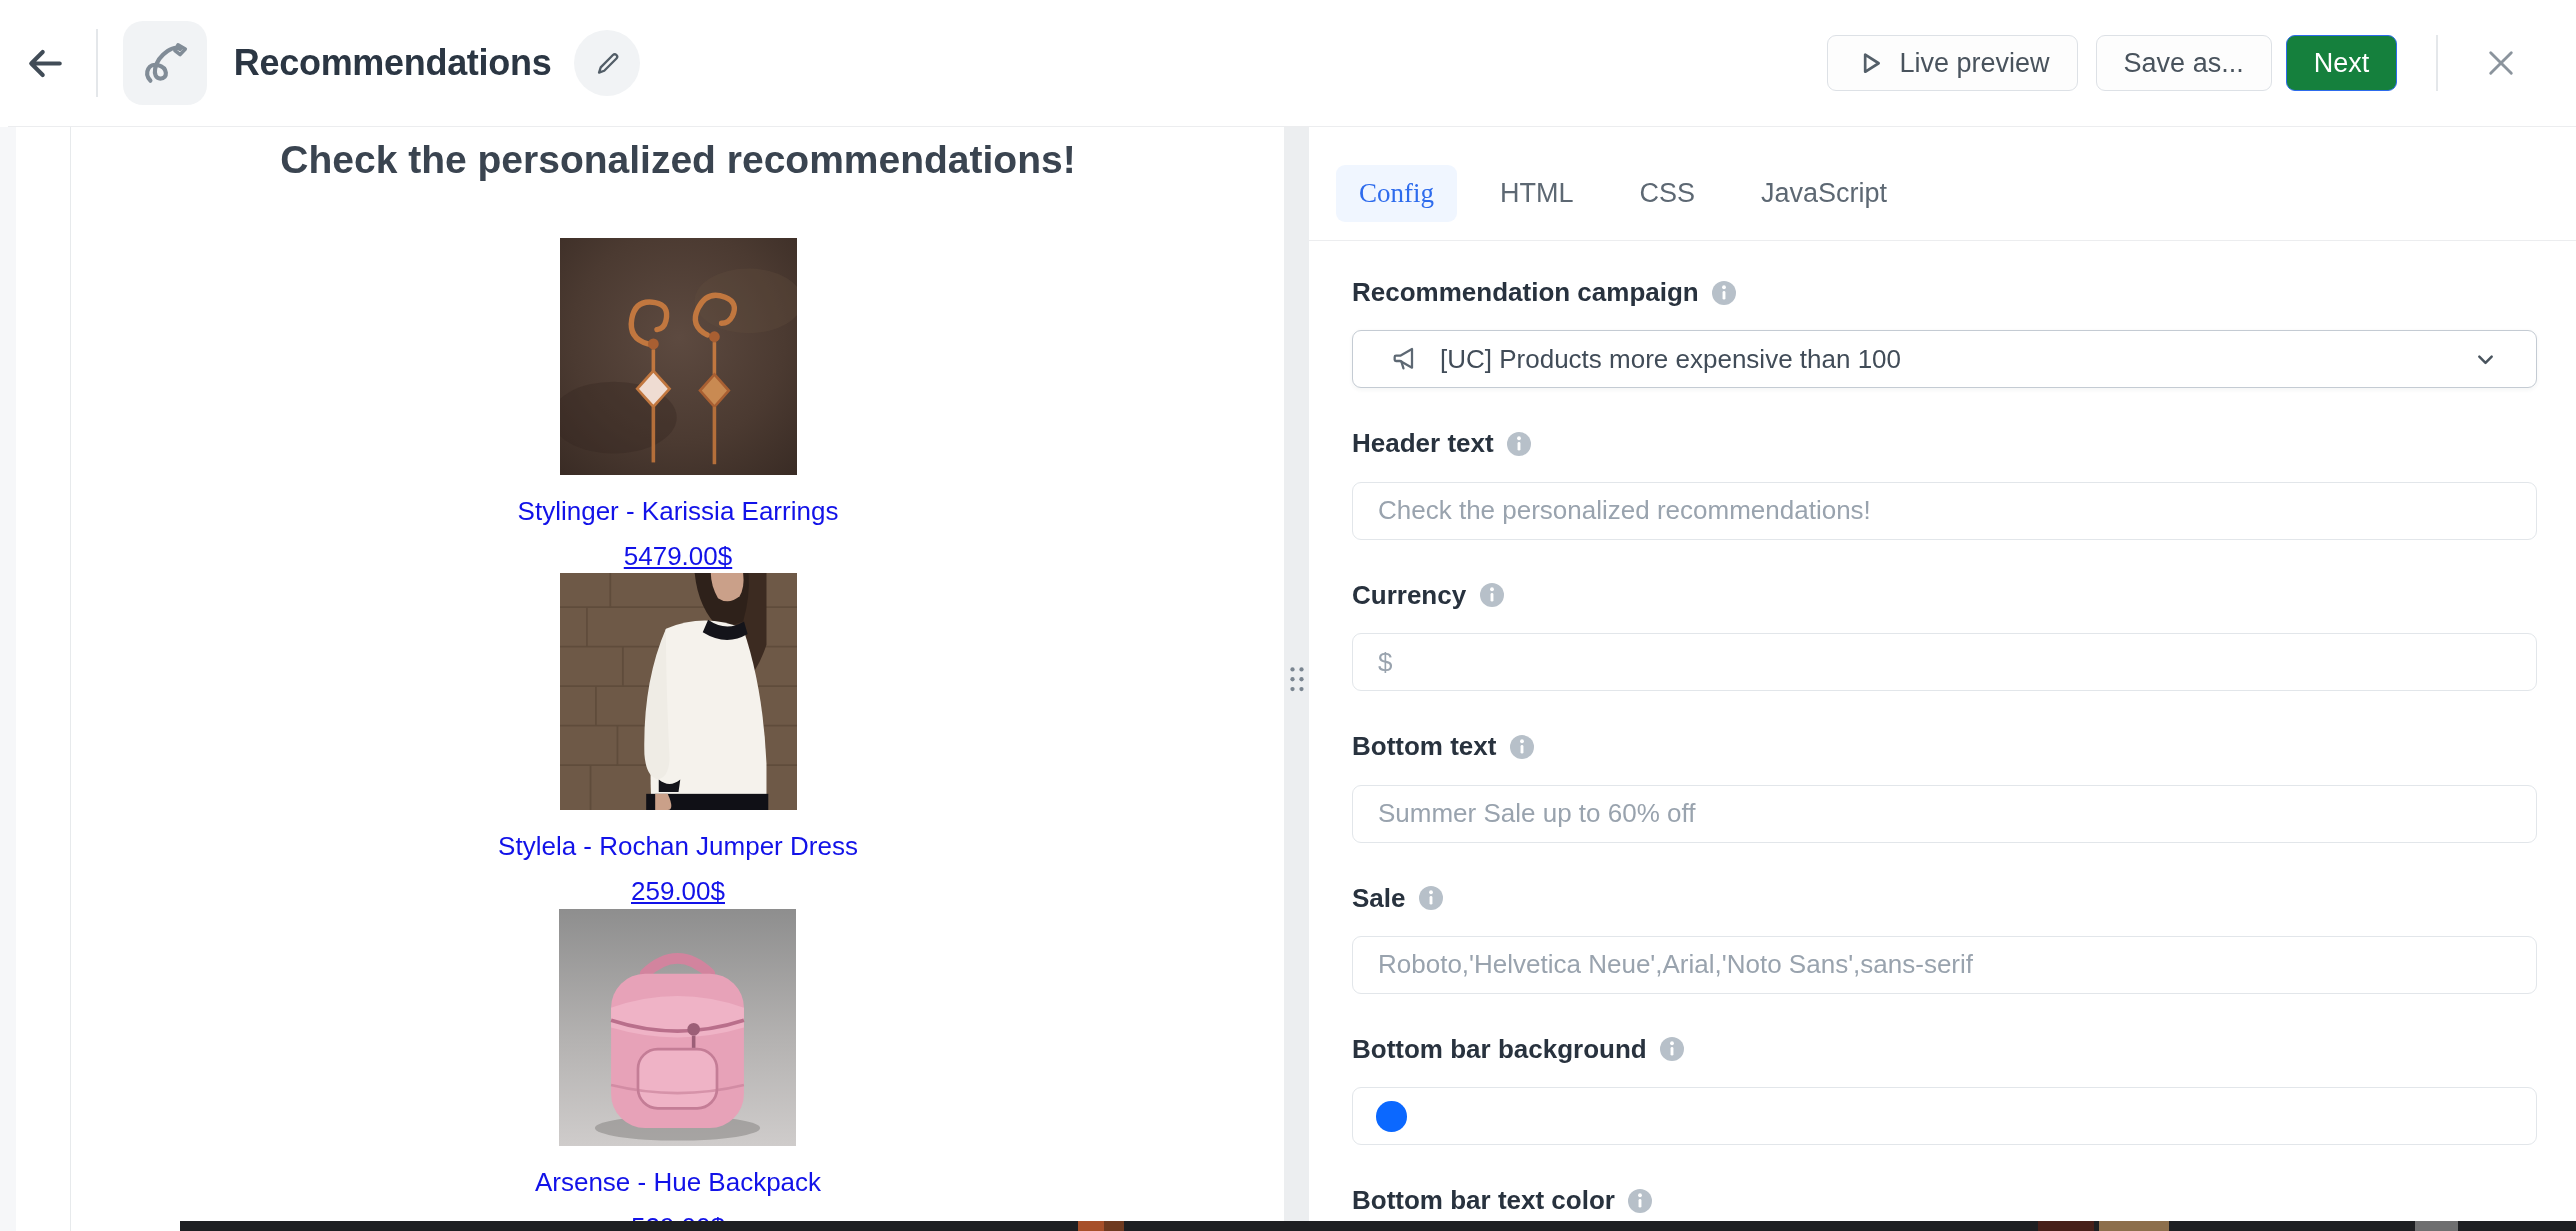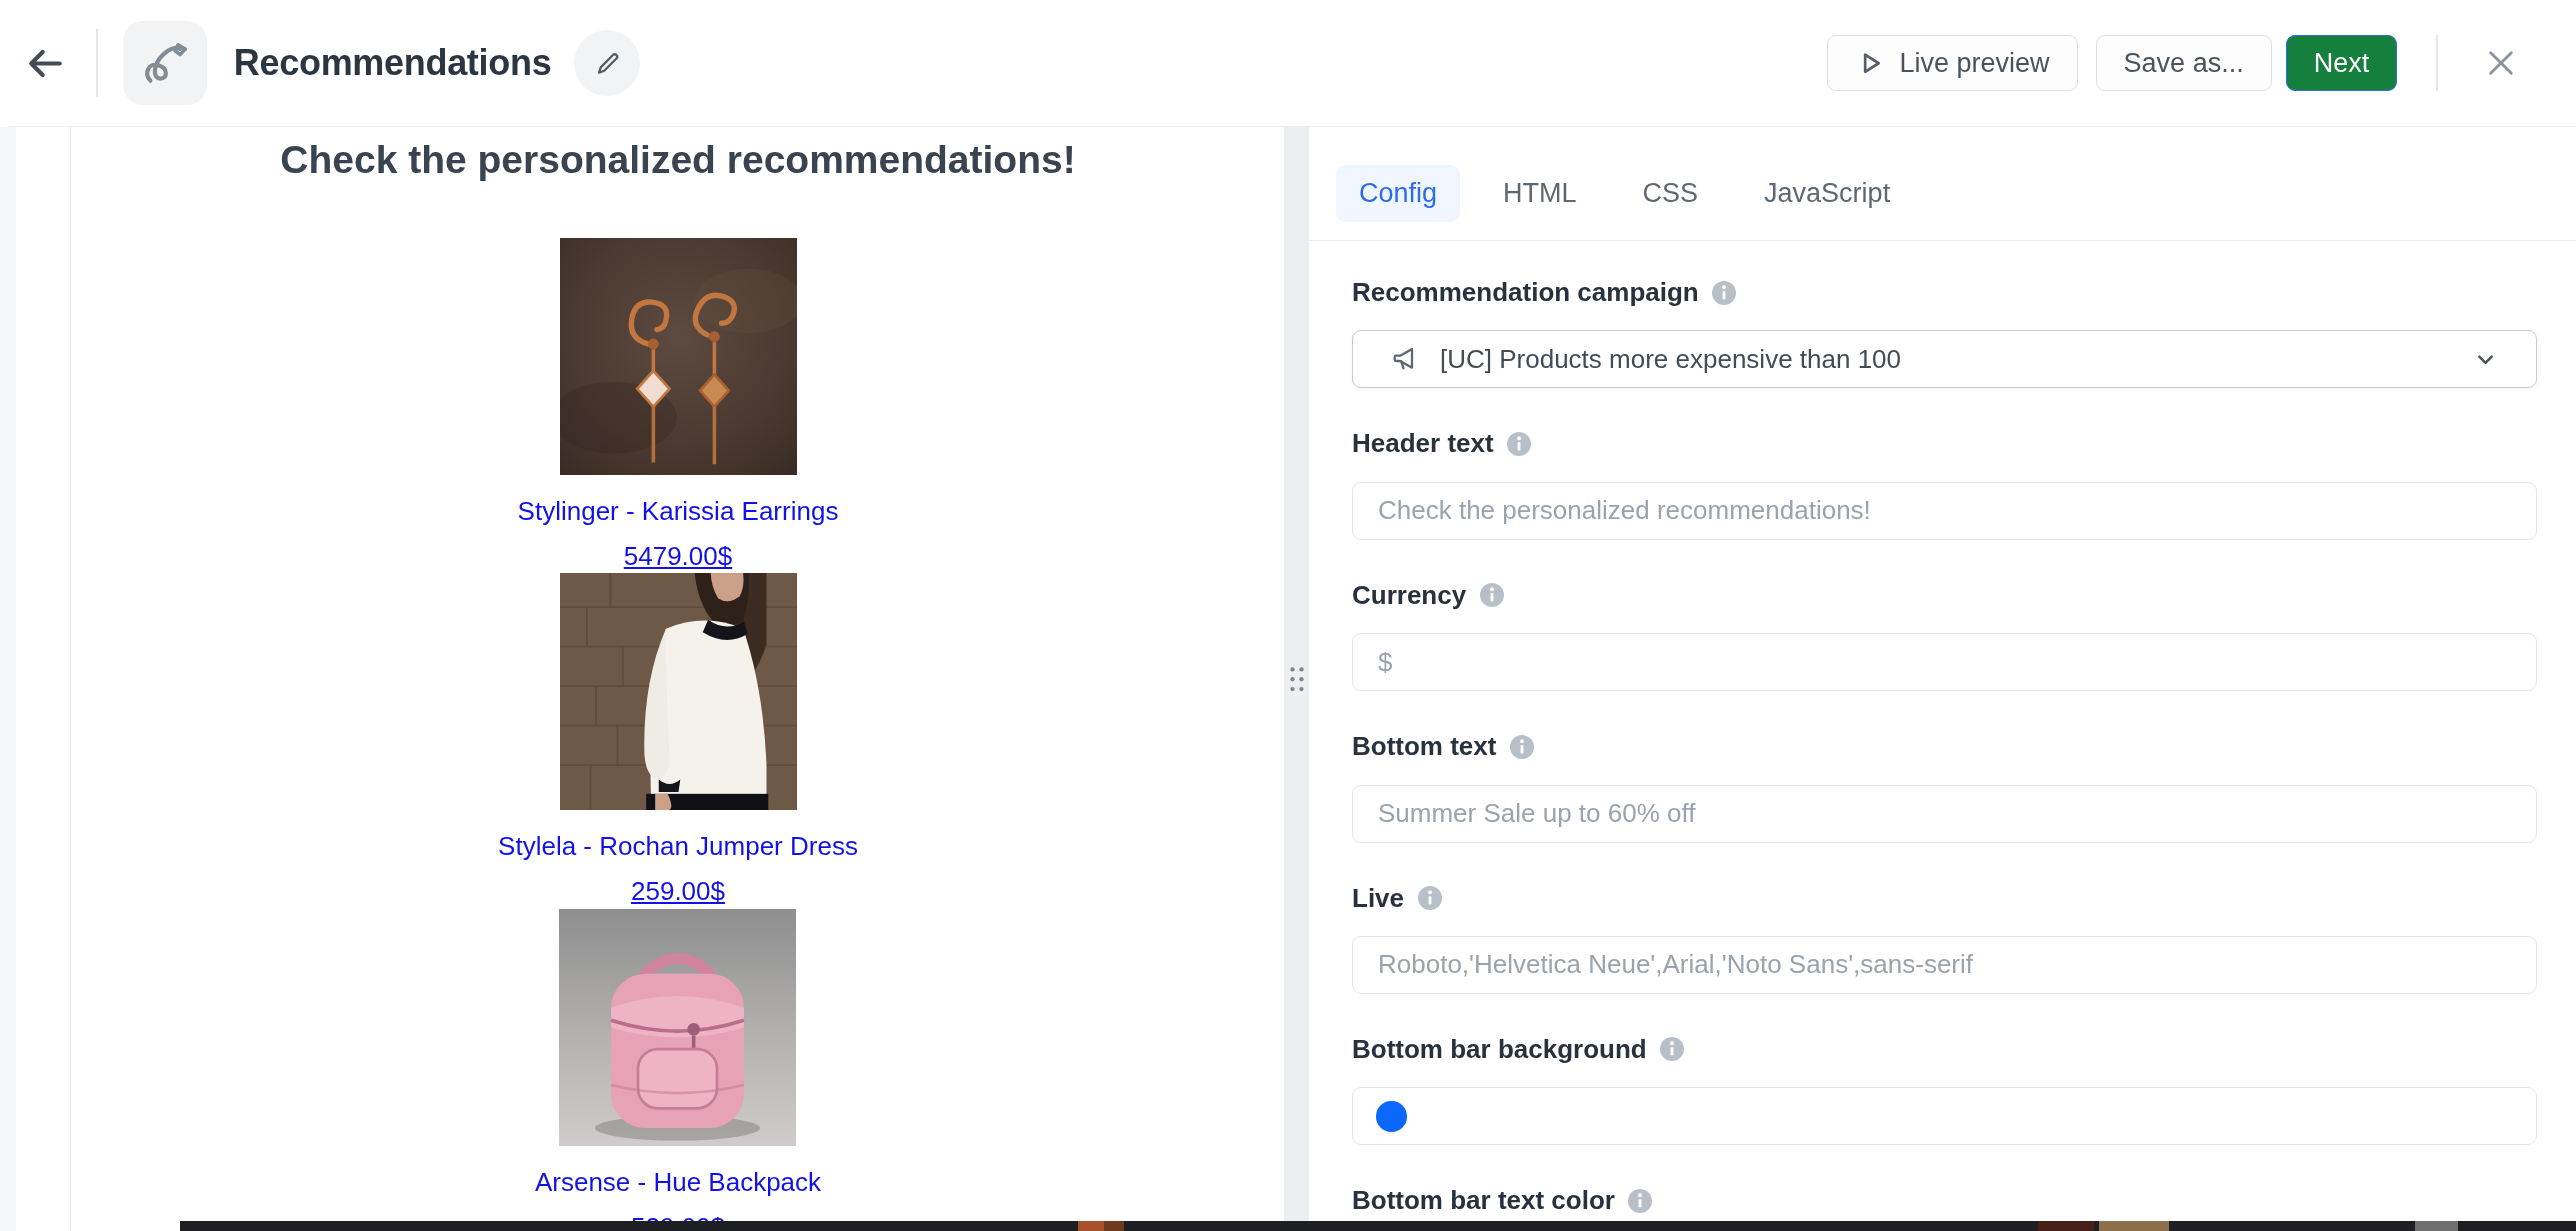--- a/index.html
+++ b/index.html
@@ -34,21 +34,21 @@
   .product-price{margin-top:18px;font-size:26px;color:#1212e8;text-decoration:underline;line-height:27px;cursor:pointer;}
 
   
   .splitter{position:absolute;top:127px;left:1284px;width:25px;bottom:0;background:#eceef0;z-index:3;display:flex;align-items:center;justify-content:center;}
   .splitter-handle{cursor:col-resize;}
 
   
   .config-panel{position:absolute;top:127px;left:1309px;right:0;bottom:0;background:#fff;}
   .tabs{display:flex;align-items:center;gap:20px;padding:38px 0 0 27px;}
   .tab{height:57px;display:flex;align-items:center;padding:0 23px;font-size:27px;color:#5d6873;border-radius:9px;cursor:pointer;}
-  .tab.active{background:#f0f6ff;color:#2d6bed;}
+  .tab.active{background:#f0f6ff;color:#2d6bed;font-family:Liberation Serif, serif;}
   .tabs-rule{border-bottom:1.8px solid #ecedef;margin-top:18px;}
   .form{padding:36px 39px 0 43px;}
   .field{margin-bottom:40px;}
   .field-label-row{display:flex;align-items:center;gap:13.5px;margin-bottom:22.4px;}
   .field-label{font-size:26px;font-weight:700;color:#28323e;}
   .inputbox{height:56px;border:1.8px solid #e2e6ea;border-radius:9px;background:#fff;display:flex;align-items:center;padding:0 23px;box-sizing:content-box;}
   .inputbox input{border:none;outline:none;flex:1;font-size:26px;color:#99a3ae;font-family:"Liberation Sans",sans-serif;background:transparent;}
   .selectbox{height:56px;border:1.8px solid #c4cbd3;border-radius:9px;background:#fff;display:flex;align-items:center;padding:0 37px;box-shadow:0 1.8px 4.5px rgba(40,50,60,0.05);cursor:pointer;}
   .selectbox .sel-text{flex:1;font-size:26px;color:#414c58;margin-left:18px;}
   .swatch{width:30.5px;height:30.5px;border-radius:50%;margin-right:20px;flex:none;}
@@ -302,21 +302,21 @@
             </svg>
         </span>
       </div>
       <div class="inputbox">
         <input type="text" value="Summer Sale up to 60% off" style="">
       </div>
     </div>
 
     <div class="field">
       <div class="field-label-row">
-        <span class="field-label">Live</span>
+        <span class="field-label">Sale</span>
         <span class="icon">
           <svg width="24" height="24" viewBox="0 0 20 20">
               <circle cx="10" cy="10" r="10" fill="#b7c0c9"></circle>
               <rect x="8.8" y="8.3" width="2.4" height="7.2" rx="1.2" fill="#fff"></rect>
               <circle cx="10" cy="5.2" r="1.6" fill="#fff"></circle>
             </svg>
         </span>
       </div>
       <div class="inputbox">
         <input type="text" value="Roboto,'Helvetica Neue',Arial,'Noto Sans',sans-serif" style="">

